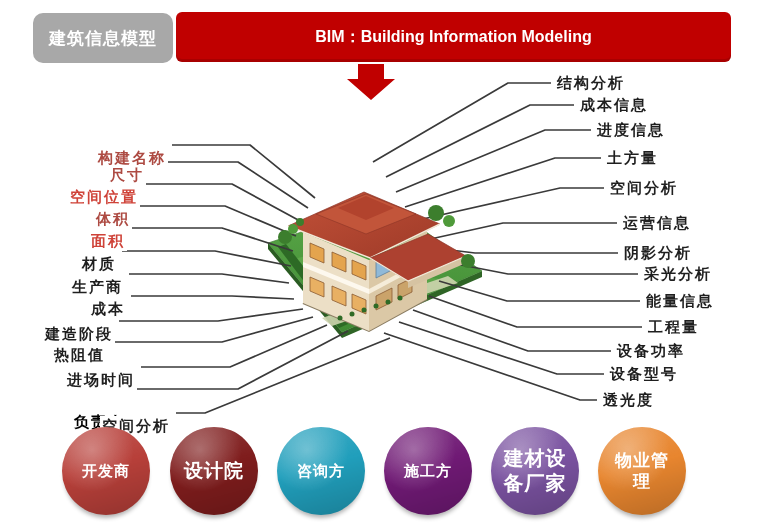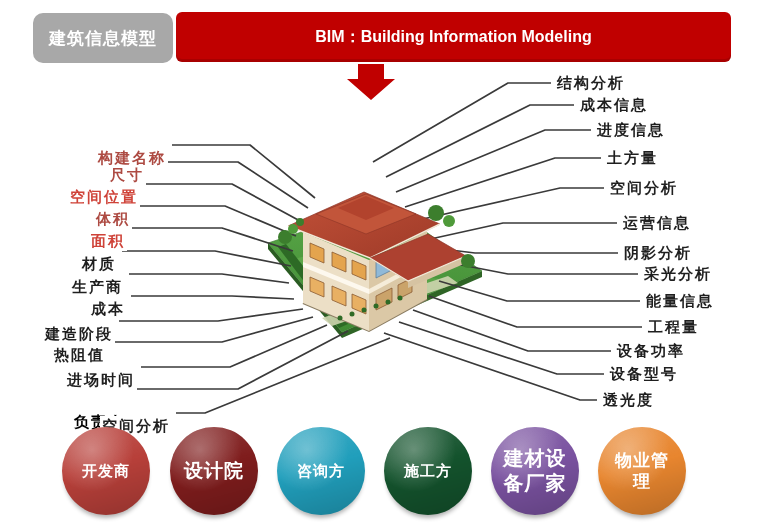--- a/index.html
+++ b/index.html
@@ -179,21 +179,21 @@
   <div id="stakeholders-layer">
       <div class="circle" style="left: 62px; top: 427px; font-size: 15px; background-color: rgb(184, 64, 58);">
         <span class="lbl">开发商</span>
       </div>
       <div class="circle" style="left: 170px; top: 427px; font-size: 19px; background-color: #7f1d1d;">
         <span class="lbl">设计院</span>
       </div>
       <div class="circle" style="left: 277px; top: 427px; font-size: 15px; background-color: rgb(33, 159, 188);">
         <span class="lbl">咨询方</span>
       </div>
-      <div class="circle" style="left: 384px; top: 427px; font-size: 15px; background-color: #14532d;">
+      <div class="circle" style="left: 384px; top: 427px; font-size: 15px; background-color: #701a75;">
         <span class="lbl">施工方</span>
       </div>
       <div class="circle" style="left: 491px; top: 427px; font-size: 20px; background-color: rgb(122, 82, 160);">
         <span class="lbl">建材设备厂家</span>
       </div>
       <div class="circle" style="left: 598px; top: 427px; font-size: 17px; background-color: rgb(232, 134, 47);">
         <span class="lbl">物业管理</span>
       </div>
     </div>
 </div>

